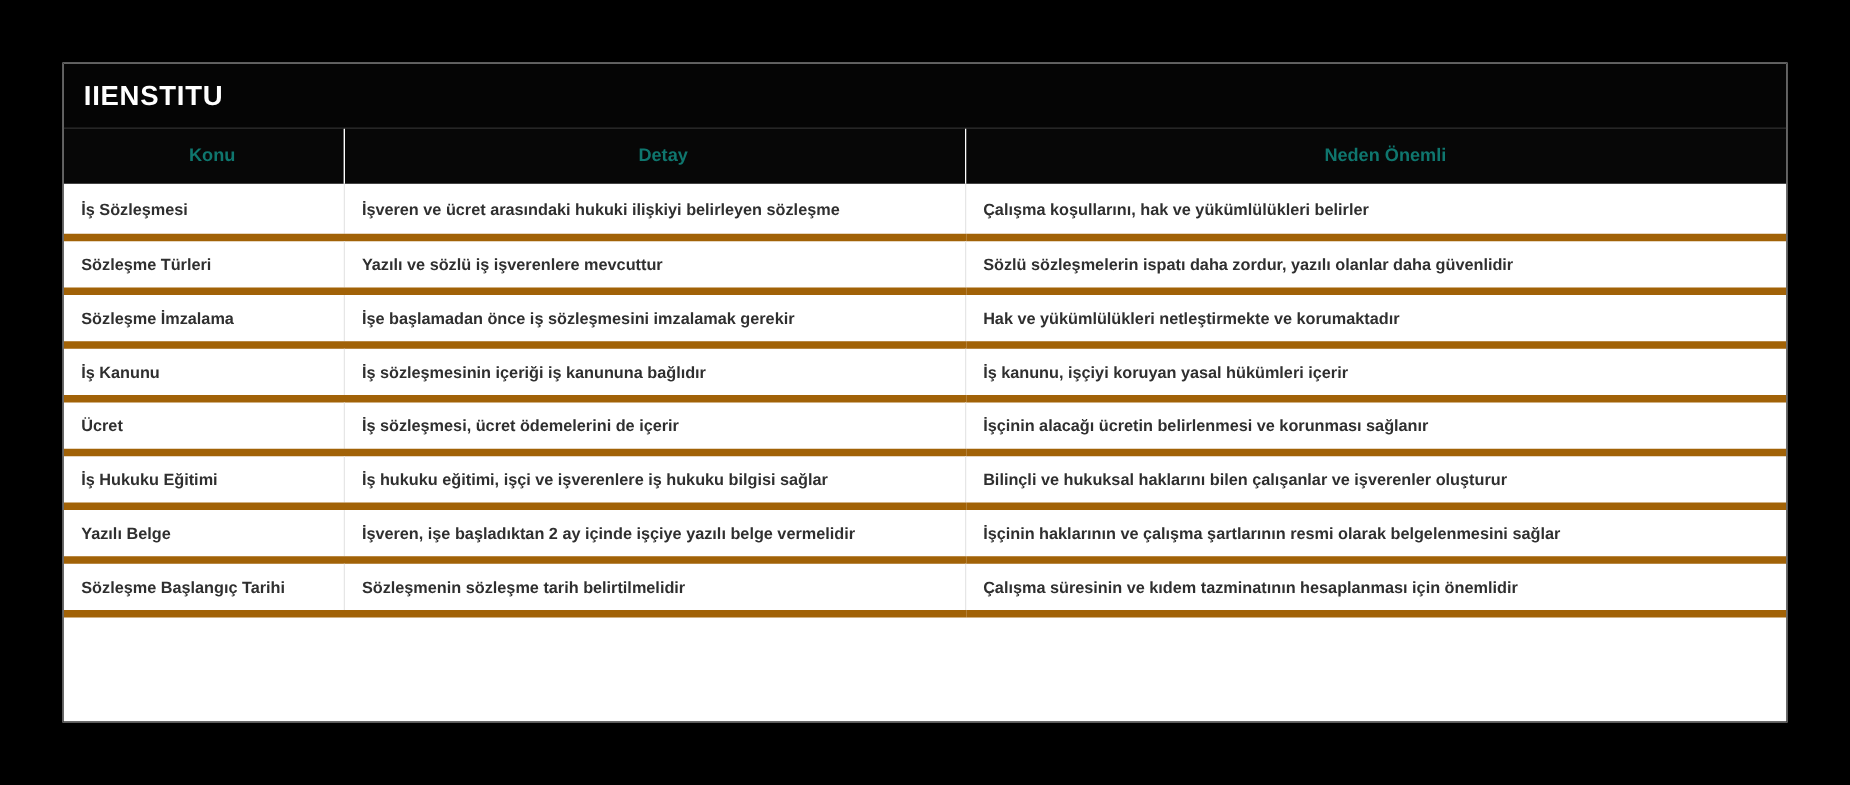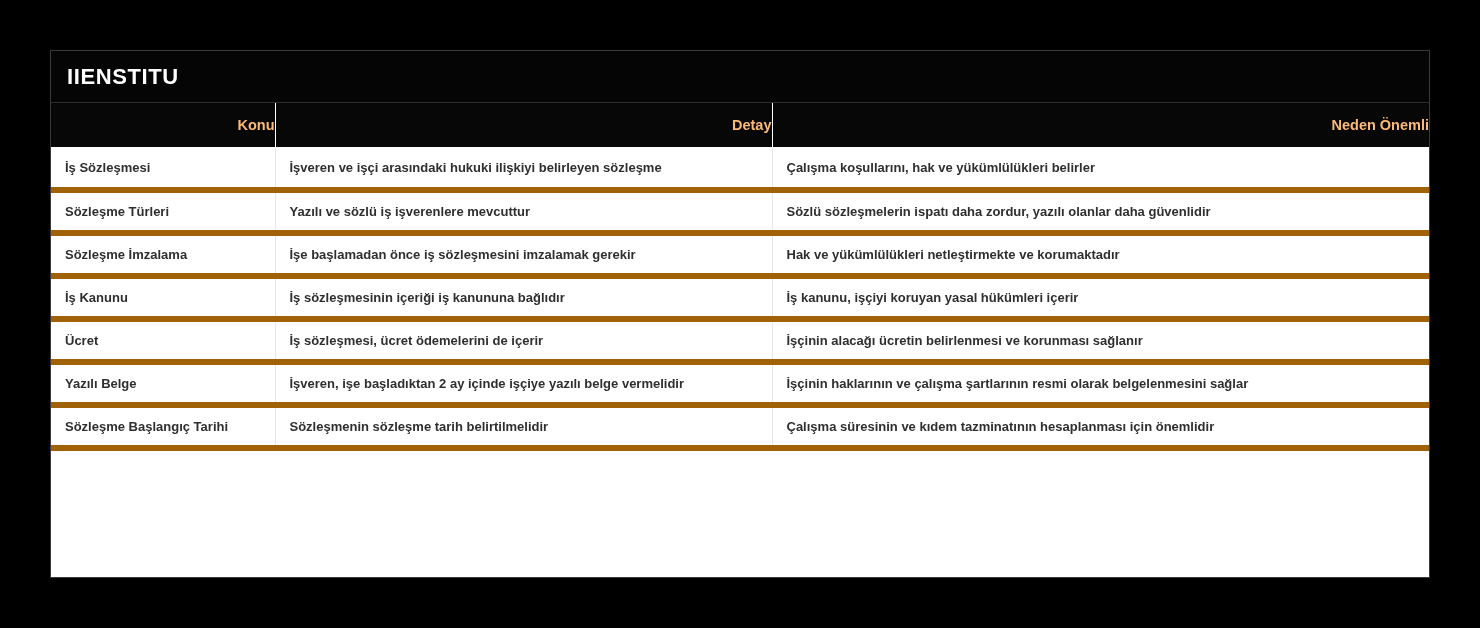--- a/index.html
+++ b/index.html
@@ -57,24 +57,24 @@
   table.data {
     width: 100%;
     border-collapse: collapse;
     table-layout: fixed;
   }
 
   thead tr {
     background: #070707;
   }
   thead th {
-    color: #fdba74;
+    color: #0f766e;
     font-size: 14.5px;
     font-weight: bold;
-    text-align: right;
+    text-align: center;
     padding: 13px 0 13px 14px;
     height: 44px;
     box-sizing: border-box;
     vertical-align: middle;
     border-right: 1px solid #ffffff;
     white-space: nowrap;
   }
   thead th:last-child { border-right: none; padding-left: 15px; }
 
   tbody tr {
@@ -122,21 +122,21 @@
       <thead>
         <tr>
           <th>Konu</th>
           <th>Detay</th>
           <th>Neden Önemli</th>
         </tr>
       </thead>
       <tbody>
         <tr>
           <td>İş Sözleşmesi</td>
-          <td>İşveren ve işçi arasındaki hukuki ilişkiyi belirleyen sözleşme</td>
+          <td>İşveren ve ücret arasındaki hukuki ilişkiyi belirleyen sözleşme</td>
           <td>Çalışma koşullarını, hak ve yükümlülükleri belirler</td>
         </tr>
         <tr>
           <td>Sözleşme Türleri</td>
           <td>Yazılı ve sözlü iş işverenlere mevcuttur</td>
           <td>Sözlü sözleşmelerin ispatı daha zordur, yazılı olanlar daha güvenlidir</td>
         </tr>
         <tr>
           <td>Sözleşme İmzalama</td>
           <td>İşe başlamadan önce iş sözleşmesini imzalamak gerekir</td>
@@ -146,20 +146,25 @@
           <td>İş Kanunu</td>
           <td>İş sözleşmesinin içeriği iş kanununa bağlıdır</td>
           <td>İş kanunu, işçiyi koruyan yasal hükümleri içerir</td>
         </tr>
         <tr>
           <td>Ücret</td>
           <td>İş sözleşmesi, ücret ödemelerini de içerir</td>
           <td>İşçinin alacağı ücretin belirlenmesi ve korunması sağlanır</td>
         </tr>
         <tr>
+          <td>İş Hukuku Eğitimi</td>
+          <td>İş hukuku eğitimi, işçi ve işverenlere iş hukuku bilgisi sağlar</td>
+          <td>Bilinçli ve hukuksal haklarını bilen çalışanlar ve işverenler oluşturur</td>
+        </tr>
+        <tr>
           <td>Yazılı Belge</td>
           <td>İşveren, işe başladıktan 2 ay içinde işçiye yazılı belge vermelidir</td>
           <td>İşçinin haklarının ve çalışma şartlarının resmi olarak belgelenmesini sağlar</td>
         </tr>
         <tr>
           <td>Sözleşme Başlangıç Tarihi</td>
           <td>Sözleşmenin sözleşme tarih belirtilmelidir</td>
           <td>Çalışma süresinin ve kıdem tazminatının hesaplanması için önemlidir</td>
         </tr>
       </tbody>

